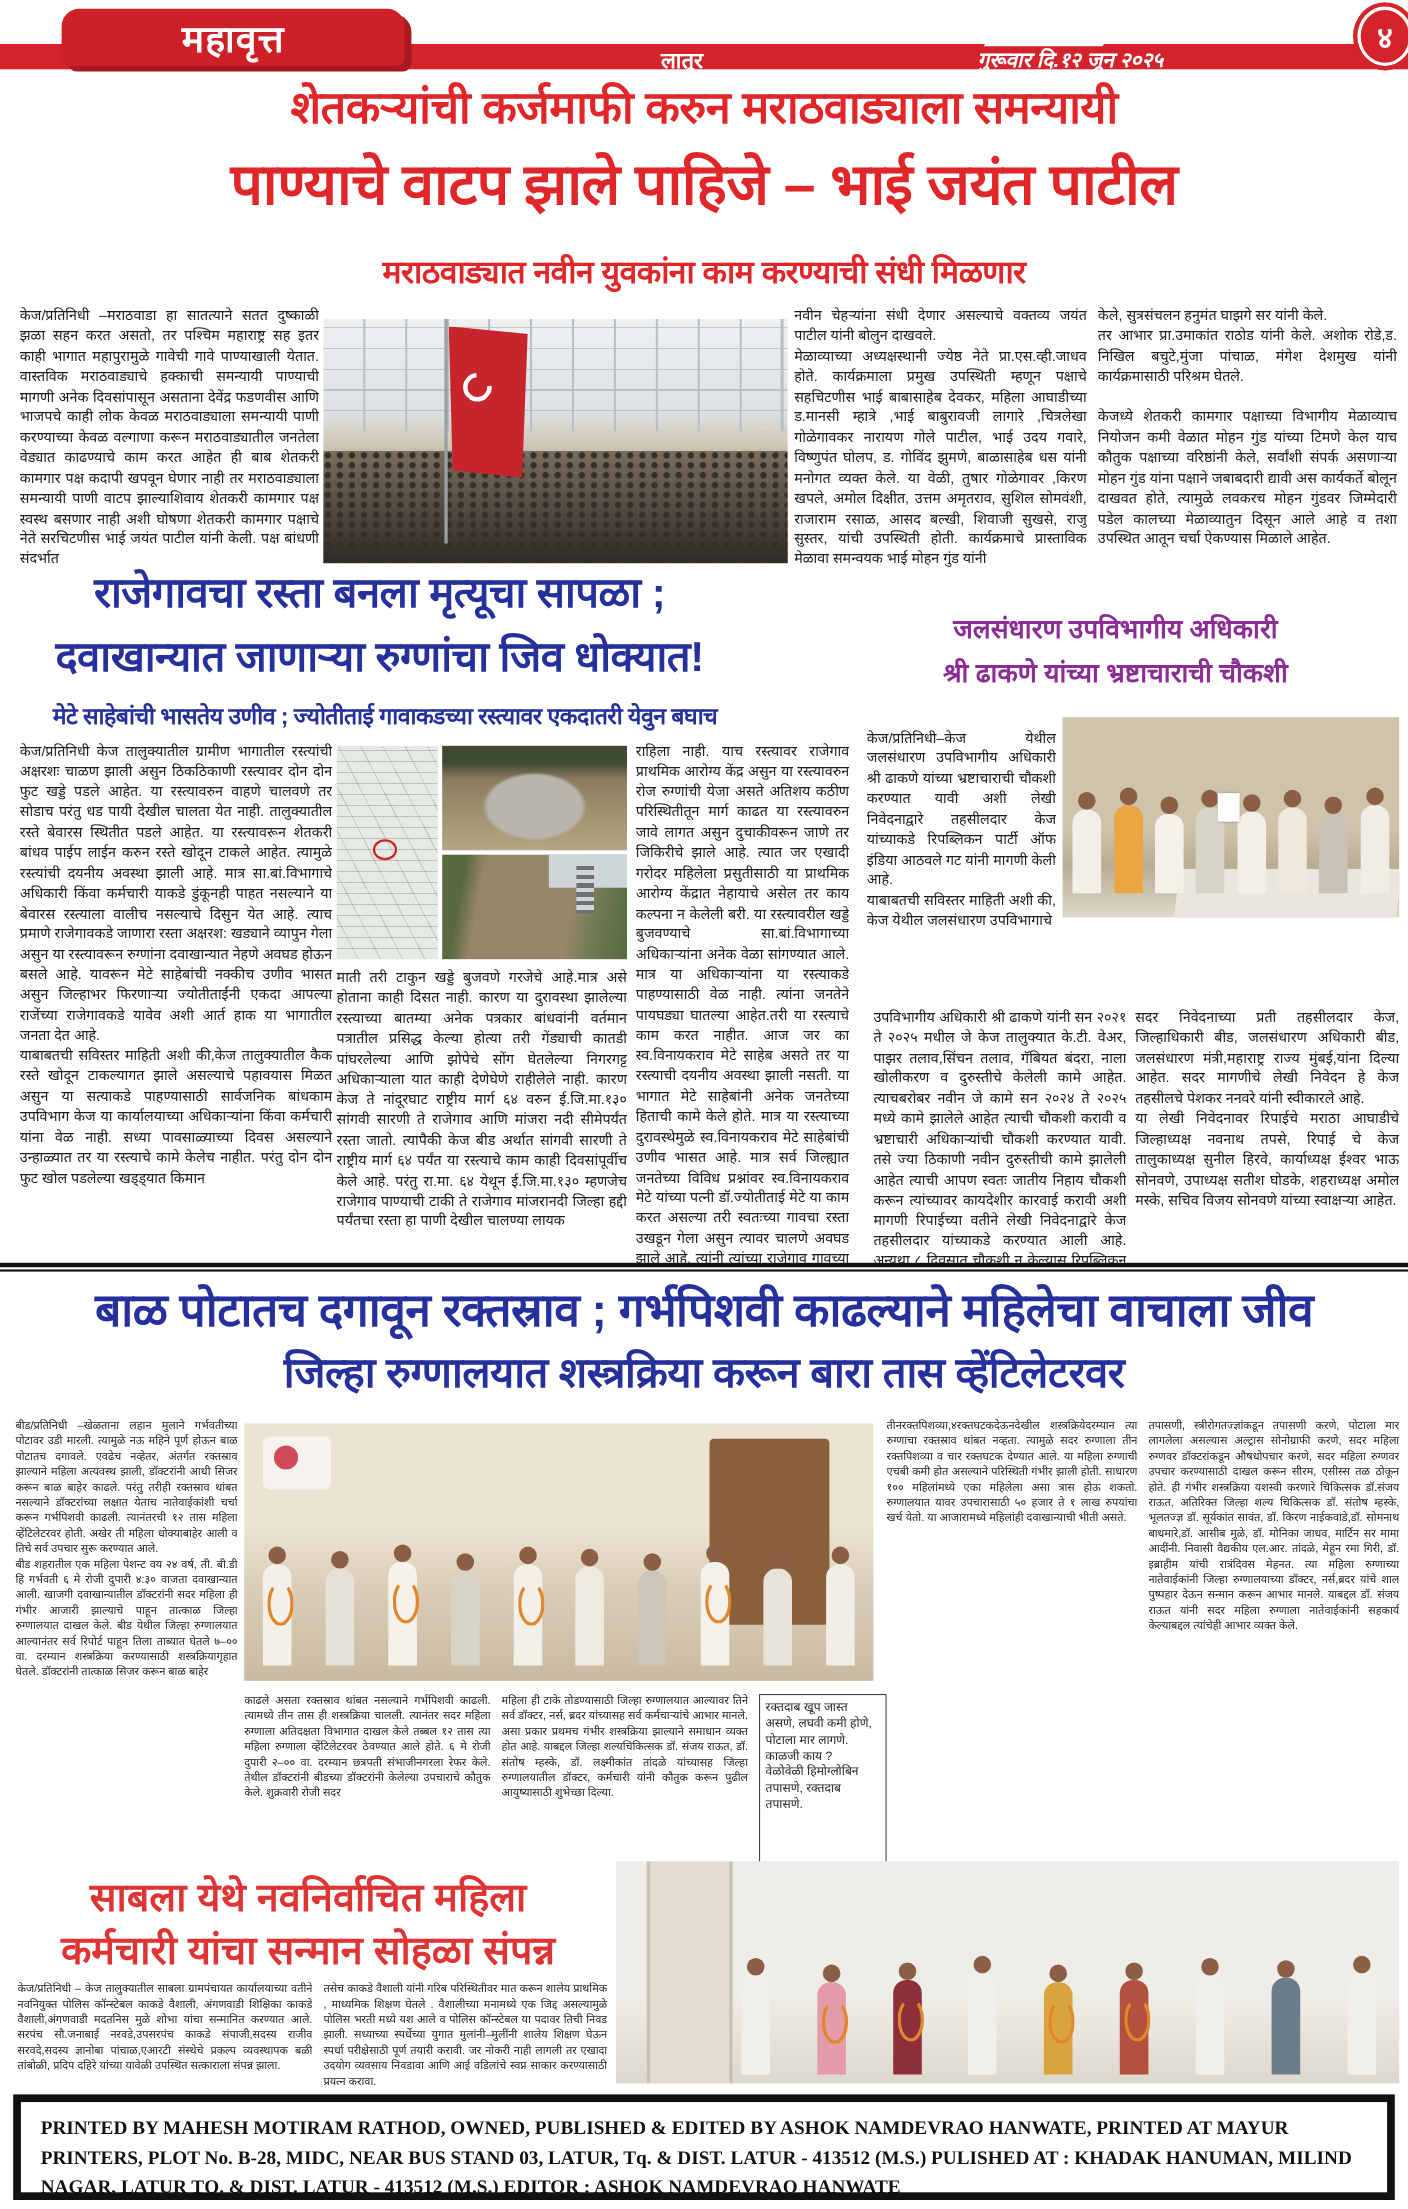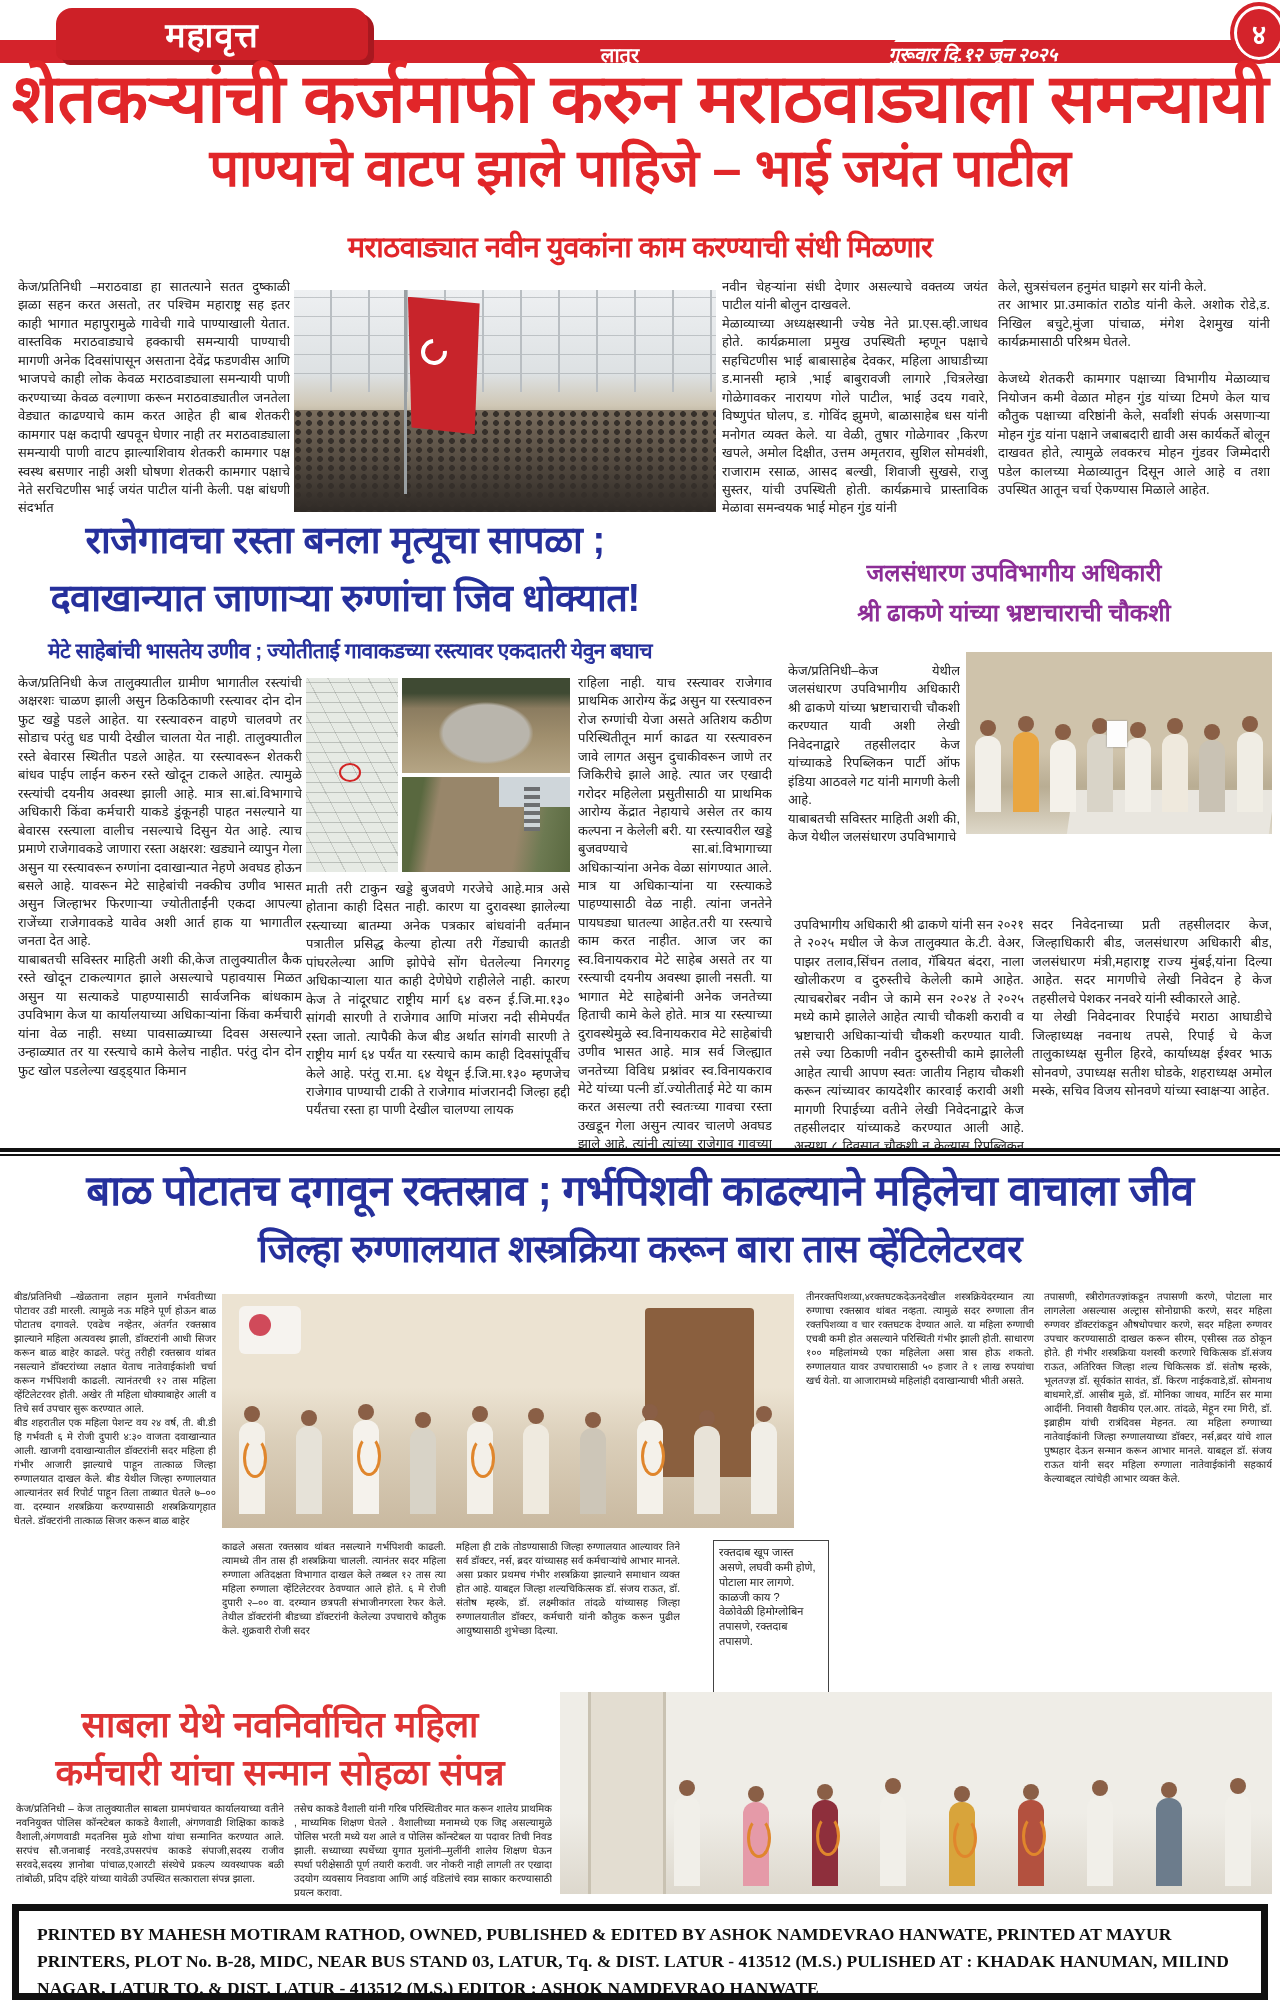--- a/index.html
+++ b/index.html
@@ -76,21 +76,21 @@
   .a4-logo{position:absolute;left:3%;top:5%;width:62px;height:48px;background:#f6f3ef;border-radius:6px;}
   .a4-logo::before{content:"";position:absolute;left:10px;top:8px;width:22px;height:22px;border-radius:50%;background:#d04a5a;}
   .garland{position:absolute;left:4px;top:16px;width:18px;height:34px;border:3px solid #e0862c;
         border-top-color:transparent;border-radius:50%;}
 
   .a5-photo{background:linear-gradient(180deg,#efede7 0 60%,#ddd8cd 100%);}
   .a5-frame{position:absolute;left:4%;top:0;width:10%;height:100%;background:#e3ddd1;
         border-left:3px solid #c9c2b2;border-right:3px solid #c9c2b2;}
 
   
-  .info-box{border:1.5px solid #444;padding:4px 5px;font-size:11px;line-height:1.35;color:#222;text-align:left;overflow:hidden;margin-left:23px;}
+  .info-box{border:1.5px solid #444;padding:4px 5px;font-size:11px;line-height:1.35;color:#222;text-align:left;overflow:hidden;}
 
   
   .footer-box{left:12px;top:1904px;width:1256px;height:96px;border:7px solid #111;background:#fff;
         box-sizing:border-box;padding:10px 18px;
         font-family:"Liberation Serif", serif;font-weight:700;font-size:17.5px;line-height:1.55;color:#111;
         text-align:left;}
 </style>
 </head>
 <body>
 
@@ -98,21 +98,21 @@
 
   <div class="abs band"></div>
   <div class="abs band-notch"></div>
   <div class="abs masthead-box">
     <span>महावृत्त</span>
   </div>
   <div class="abs band-city">लातूर</div>
   <div class="abs band-date">गुरूवार दि.१२ जून २०२५</div>
   <div class="abs page-badge">४</div>
 
-  <div class="abs h-red" style="left:0;top:66px;width:1280px;font-size:68px;line-height:64px;">शेतकऱ्यांची कर्जमाफी करुन मराठवाड्याला समन्यायी</div>
+  <div class="abs h-red" style="left:0;top:66px;width:1280px;font-size:41px;line-height:64px;">शेतकऱ्यांची कर्जमाफी करुन मराठवाड्याला समन्यायी</div>
   <div class="abs h-red" style="left:0;top:226px;width:1280px;font-size:29px;">मराठवाड्यात नवीन युवकांना काम करण्याची संधी मिळणार</div>
   <div class="abs h-red" style="left:0;top:136px;width:1280px;font-size:52px;line-height:64px;">पाण्याचे वाटप झाले पाहिजे – भाई जयंत पाटील</div>
 
   <div class="abs col" style="left:18px;top:278px;width:272px;height:234px;">केज/प्रतिनिधी –मराठवाडा हा सातत्याने सतत दुष्काळी झळा सहन करत असतो, तर पश्चिम महाराष्ट्र सह इतर काही भागात महापुरामुळे गावेची गावे पाण्याखाली येतात. वास्तविक मराठवाड्याचे हक्काची समन्यायी पाण्याची मागणी अनेक दिवसांपासून असताना देवेंद्र फडणवीस आणि भाजपचे काही लोक केवळ मराठवाड्याला समन्यायी पाणी करण्याच्या केवळ वल्गाणा करून मराठवाड्यातील जनतेला वेड्यात काढण्याचे काम करत आहेत ही बाब शेतकरी कामगार पक्ष कदापी खपवून घेणार नाही तर मराठवाड्याला समन्यायी पाणी वाटप झाल्याशिवाय शेतकरी कामगार पक्ष स्वस्थ बसणार नाही अशी घोषणा शेतकरी कामगार पक्षाचे नेते सरचिटणीस भाई जयंत पाटील  यांनी केली. पक्ष बांधणी संदर्भात</div>
 
   <div class="abs photo a1-photo" style="left:294px;top:290px;width:422px;height:222px;">
     <div class="a1-truss"></div>
     <div class="a1-crowd"></div>
     <div class="a1-pole"></div>
     <div class="a1-flag"></div>

